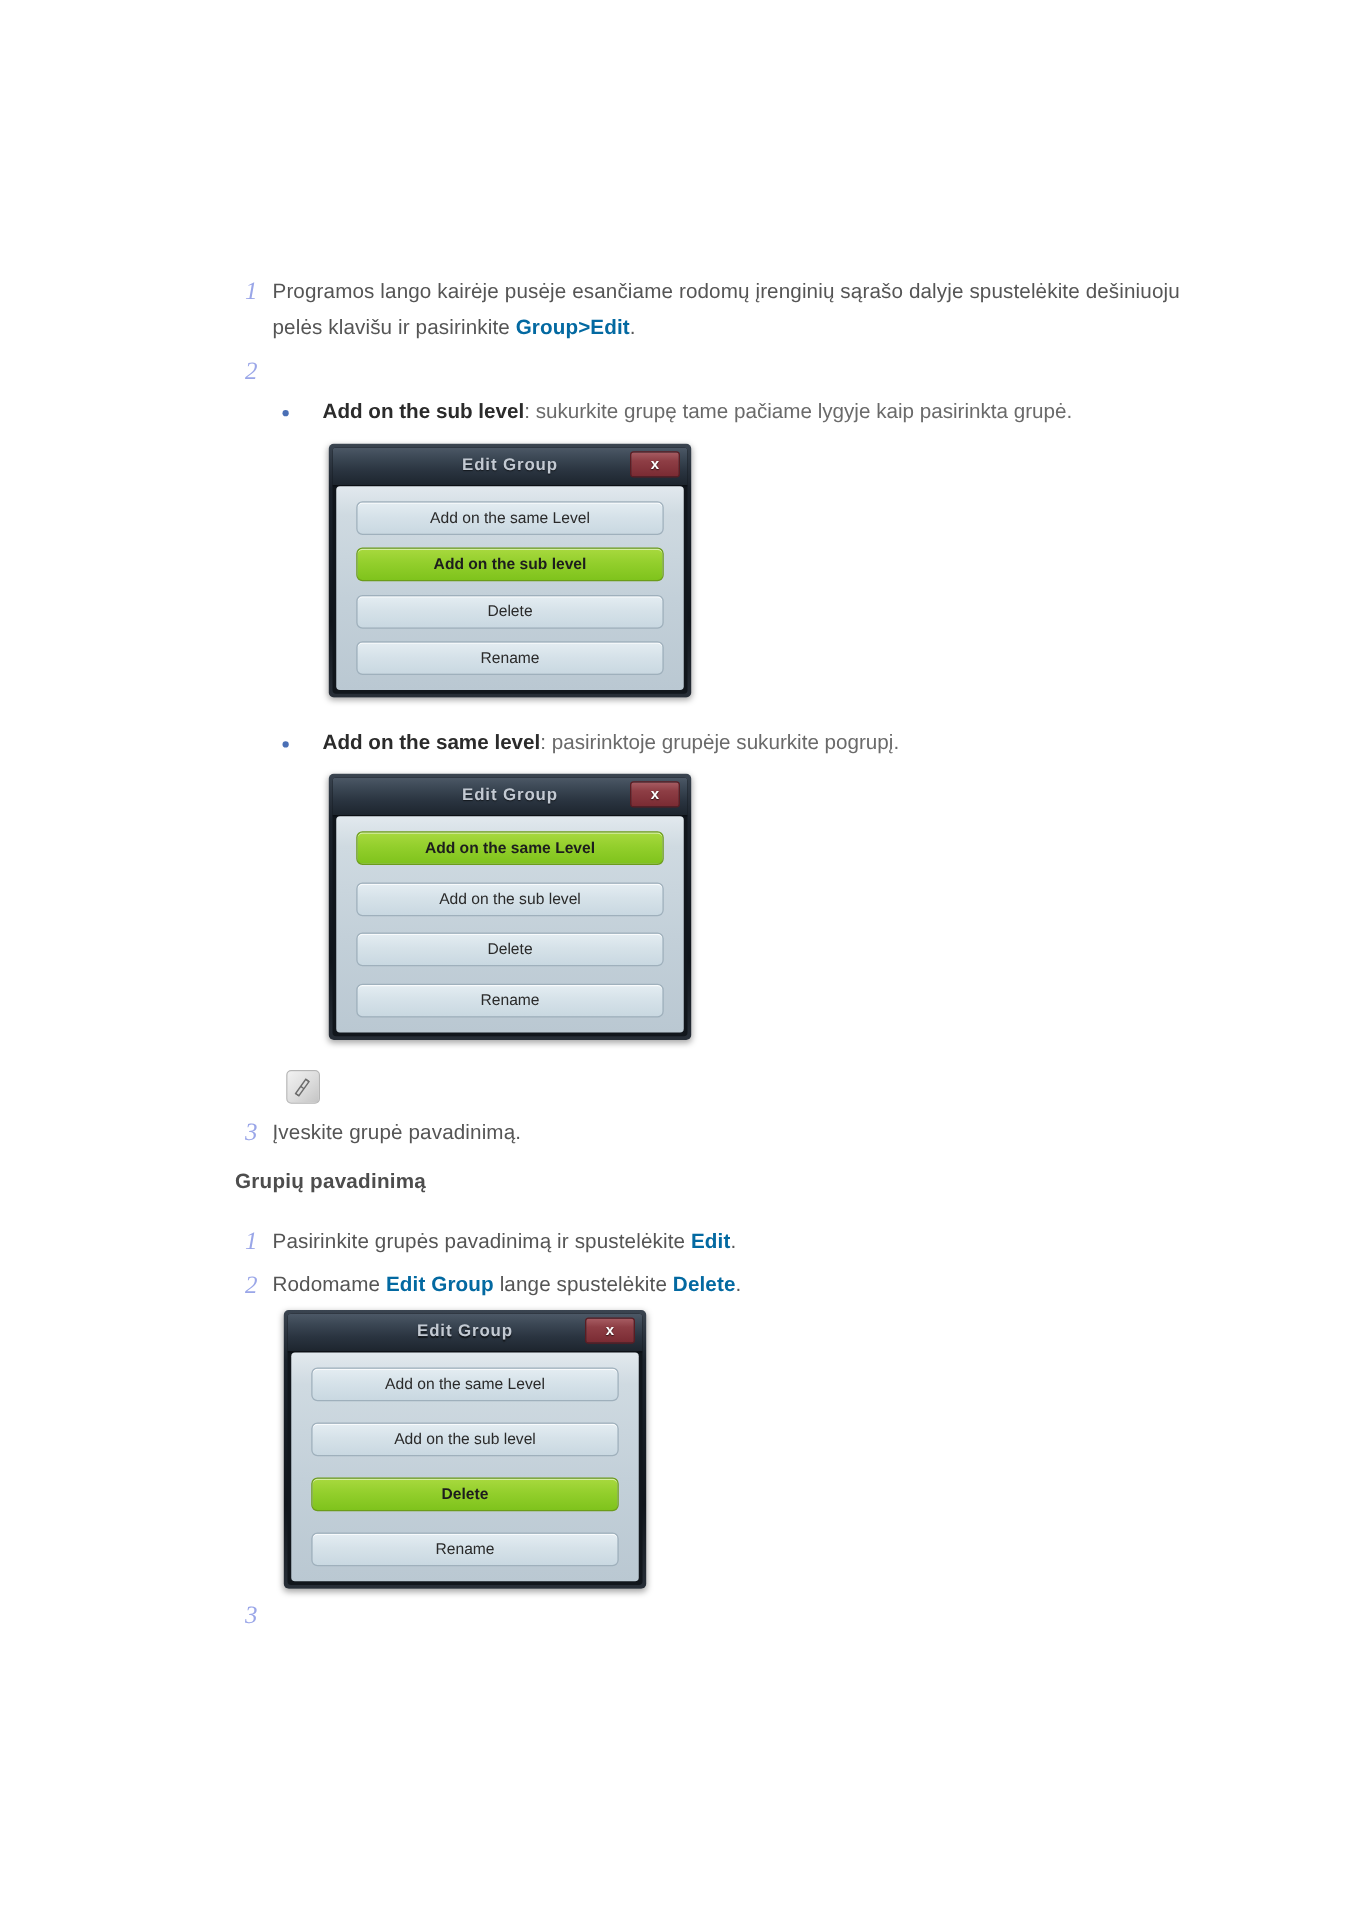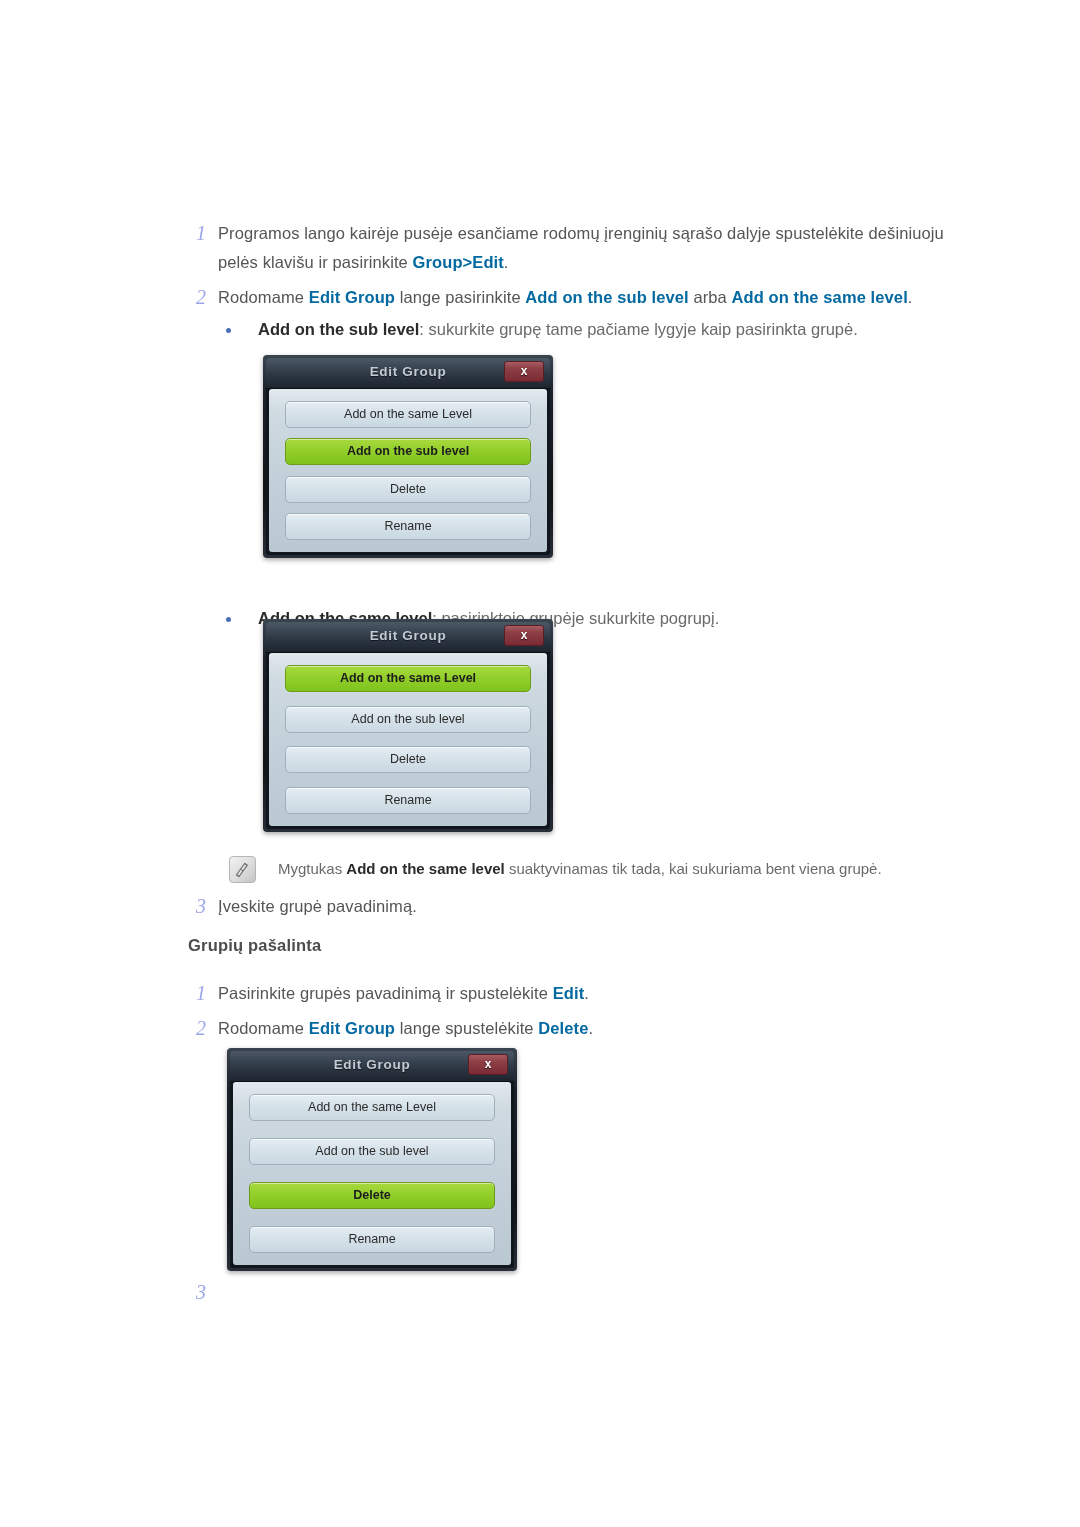--- a/index.html
+++ b/index.html
@@ -202,21 +202,20 @@
 
 <div class="page">
 
   <div class="step" style="left:188px; top:219px; width:800px;">
     <div class="step-num">1</div>
     <div class="step-text">Programos lango kairėje pusėje esančiame rodomų įrenginių sąrašo dalyje spustelėkite dešiniuoju pelės klavišu ir pasirinkite <b>Group&gt;Edit</b>.</div>
   </div>
 
   <div class="step" style="left:188px; top:283px; width:800px;">
     <div class="step-num">2</div>
-    <div class="step-text">Rodomame <b>Edit Group</b> lange pasirinkite <b>Add on the sub level</b> arba <b>Add on the same level</b>.</div>
   </div>
 
   <div class="bullet-row" style="left:224px; top:315px; width:760px;align-items:center;">
     <div class="bullet-dot"></div>
     <div class="bullet-text"><b>Add on the sub level</b>: sukurkite grupę tame pačiame lygyje kaip pasirinkta grupė.</div>
   </div>
 
   <div class="dialog" style="left:263px; top:355px; width:290px; height:203px;">
     <div class="dlg-inner">
       <div class="dlg-titlebar">
@@ -225,21 +224,21 @@
       </div>
       <div class="dlg-body">
         <div class="dlg-btn">Add on the same Level</div>
         <div class="dlg-btn selected">Add on the sub level</div>
         <div class="dlg-btn">Delete</div>
         <div class="dlg-btn">Rename</div>
       </div>
     </div>
   </div>
 
-  <div class="bullet-row" style="left:224px; top:580px; width:760px;margin-top:24px;">
+  <div class="bullet-row" style="left:224px; top:580px; width:760px;">
     <div class="bullet-dot"></div>
     <div class="bullet-text"><b>Add on the same level</b>: pasirinktoje grupėje sukurkite pogrupį.</div>
   </div>
 
   <div class="dialog" style="left:263px; top:619px; width:290px; height:213px;">
     <div class="dlg-inner">
       <div class="dlg-titlebar">
         <div class="dlg-title">Edit Group</div>
         <div class="dlg-close">x</div>
       </div>
@@ -254,29 +253,28 @@
 
   <div class="note-row" style="left:229px; top:855px; width:740px;">
     <div class="note-icon">
       <svg width="19" height="19" viewBox="0 0 19 19" aria-hidden="true">
         <path d="M3.5 14.8 L11.6 3.4 L14.2 5.3 L6.1 16.6 Z" fill="none" stroke="#6d6d6d" stroke-width="1.1"></path>
         <path d="M11.6 3.4 L14.2 5.3" stroke="#6d6d6d" stroke-width="1.1"></path>
         <path d="M3.5 14.8 L6.1 16.6" stroke="#6d6d6d" stroke-width="1.1"></path>
         <path d="M7.6 9.1 L10.2 11.0" stroke="#6d6d6d" stroke-width="1"></path>
       </svg>
     </div>
-    <div class="note-text">Mygtukas <b>Add on the same level</b> suaktyvinamas tik tada, kai sukuriama bent viena grupė.</div>
   </div>
 
   <div class="step" style="left:188px; top:892px; width:800px;">
     <div class="step-num">3</div>
     <div class="step-text">Įveskite grupė pavadinimą.</div>
   </div>
 
-  <div class="section-heading" style="left:188px; top:936px;">Grupių pašalinta</div>
+  <div class="section-heading" style="left:188px; top:936px;">Grupių pavadinimą</div>
 
   <div class="step" style="left:188px; top:979px; width:800px;">
     <div class="step-num">1</div>
     <div class="step-text">Pasirinkite grupės pavadinimą ir spustelėkite <b>Edit</b>.</div>
   </div>
 
   <div class="step" style="left:188px; top:1014px; width:800px;">
     <div class="step-num">2</div>
     <div class="step-text">Rodomame <b>Edit Group</b> lange spustelėkite <b>Delete</b>.</div>
   </div>

